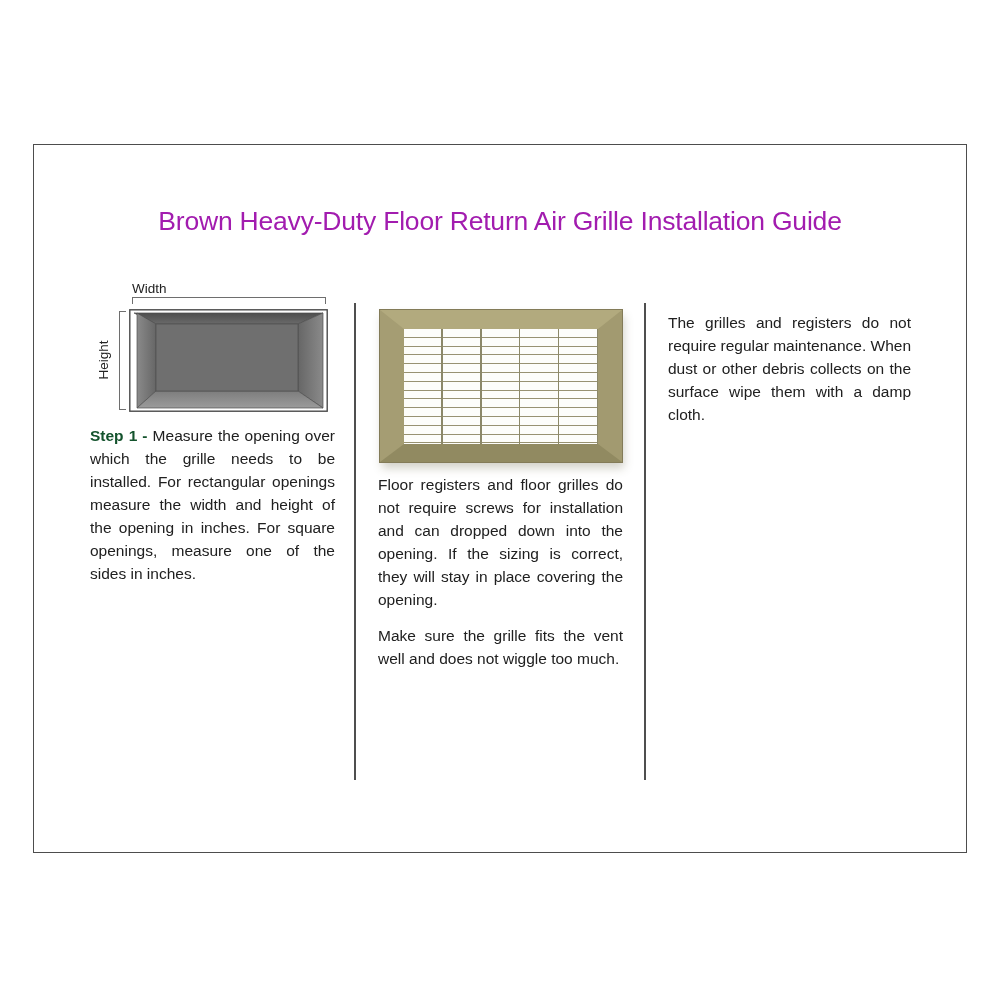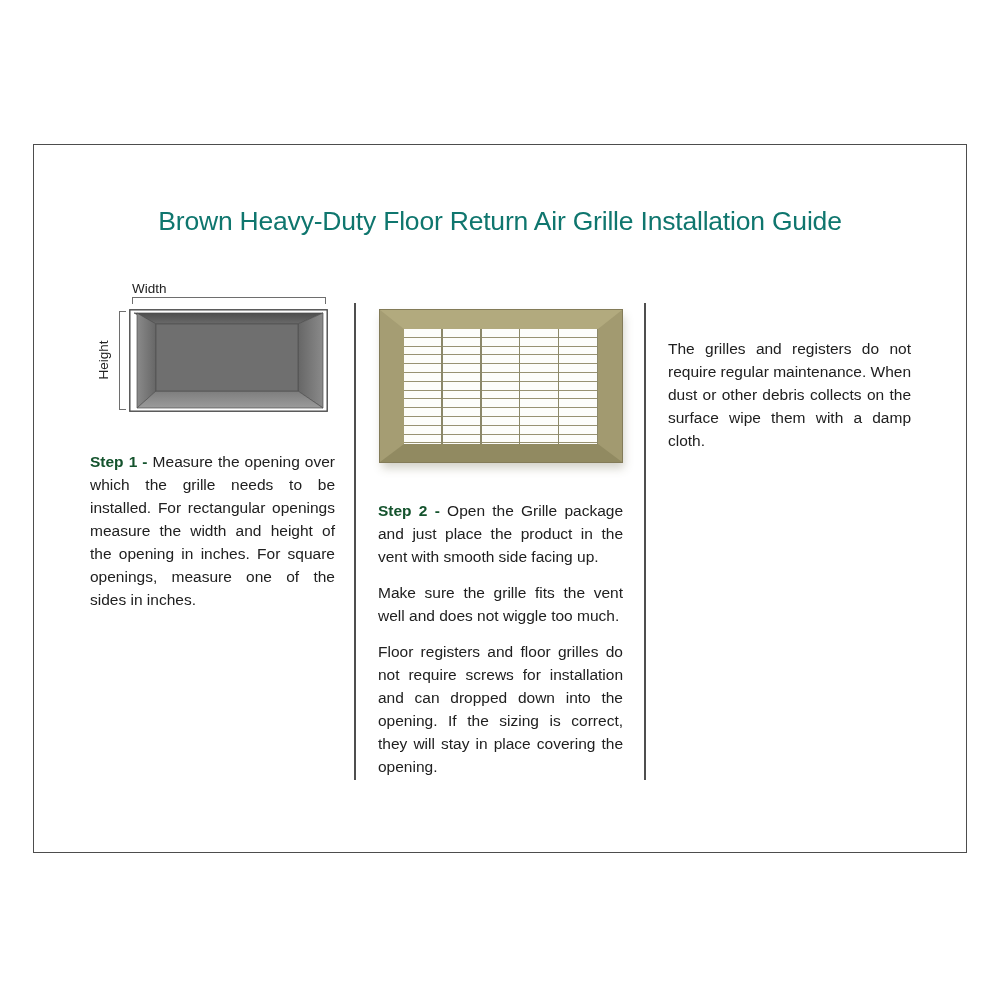--- a/index.html
+++ b/index.html
@@ -11,39 +11,39 @@
   .canvas { position: absolute; inset: 0; background: #ffffff; }
 
   .page-border {
     position: absolute; left: 33px; top: 144px; width: 934px; height: 709px;
     border: 1.5px solid #4d4d4d; background: #fff;
   }
 
   .doc-title {
     position: absolute; left: 40px; top: 206px; width: 920px;
     text-align: center; font-size: 26.5px; letter-spacing: -0.2px;
-    color: #0f766e; font-weight: 500;
+    color: #a21caf; font-weight: 500;
   }
 
   
   .dim-label { position: absolute; font-size: 13.5px; color: #222; }
   .width-label { left: 132px; top: 281px; width: 194px; text-align: left; }
   .height-label {
     left: 58px; top: 315px; width: 90px; height: 90px;
     display: flex; align-items: center; justify-content: center;
     transform: rotate(-90deg); transform-origin: center;
     position: absolute;
   }
   .dim-bracket { position: absolute; border: 1px solid #6e6e6e; background: transparent; }
   .bracket-top  { left: 132px; top: 297px; width: 194px; height: 7px; border-bottom: none; }
   .bracket-left { left: 119px; top: 311px; width: 7px; height: 99px; border-right: none; }
   .opening-diagram { position: absolute; left: 129px; top: 309px; width: 199px; height: 103px; }
 
   
-  .col { position: absolute; font-size: 15.5px; line-height: 23px; text-align: justify; color: #202020; margin-top: 26px; }
+  .col { position: absolute; font-size: 15.5px; line-height: 23px; text-align: justify; color: #202020; }
   .col p { margin-bottom: 13px; }
   .col p:last-child { margin-bottom: 0; }
   .col b { font-weight: bold; color: #14532d; }
   .col-left  { left: 90px;  top: 424px; width: 245px; }
   .col-mid   { left: 378px; top: 473px; width: 245px; }
   .col-right { left: 668px; top: 311px; width: 243px; }
 
   .divider {
     position: absolute; top: 303px; width: 2px; height: 477px; background: #4f4f4f;
   }
@@ -115,22 +115,21 @@
   <div class="col col-left">
     <p><b>Step 1 -</b> <span>Measure the opening over which the grille needs to be installed. For rectangular openings measure the width and height of the opening in inches. For square openings, measure one of the sides in inches.</span></p>
   </div>
 
   <div class="divider divider-1"></div>
   <div class="divider divider-2"></div>
 
   <div class="grille"></div>
 
   <div class="col col-mid">
-    <p><b>Step 2 -</b> <span>Open the Grille package and just place the product in the vent with smooth side facing up.</span></p>
+    <p>Floor registers and floor grilles do not require screws for installation and can dropped down into the opening. If the sizing is correct, they will stay in place covering the opening.</p>
     <p>Make sure the grille fits the vent well and does not wiggle too much.</p>
-    <p>Floor registers and floor grilles do not require screws for installation and can dropped down into the opening. If the sizing is correct, they will stay in place covering the opening.</p>
   </div>
 
   <div class="col col-right">
     <p>The grilles and registers do not require regular maintenance. When dust or other debris collects on the surface wipe them with a damp cloth.</p>
   </div>
 
 </div>
 
 </body></html>

